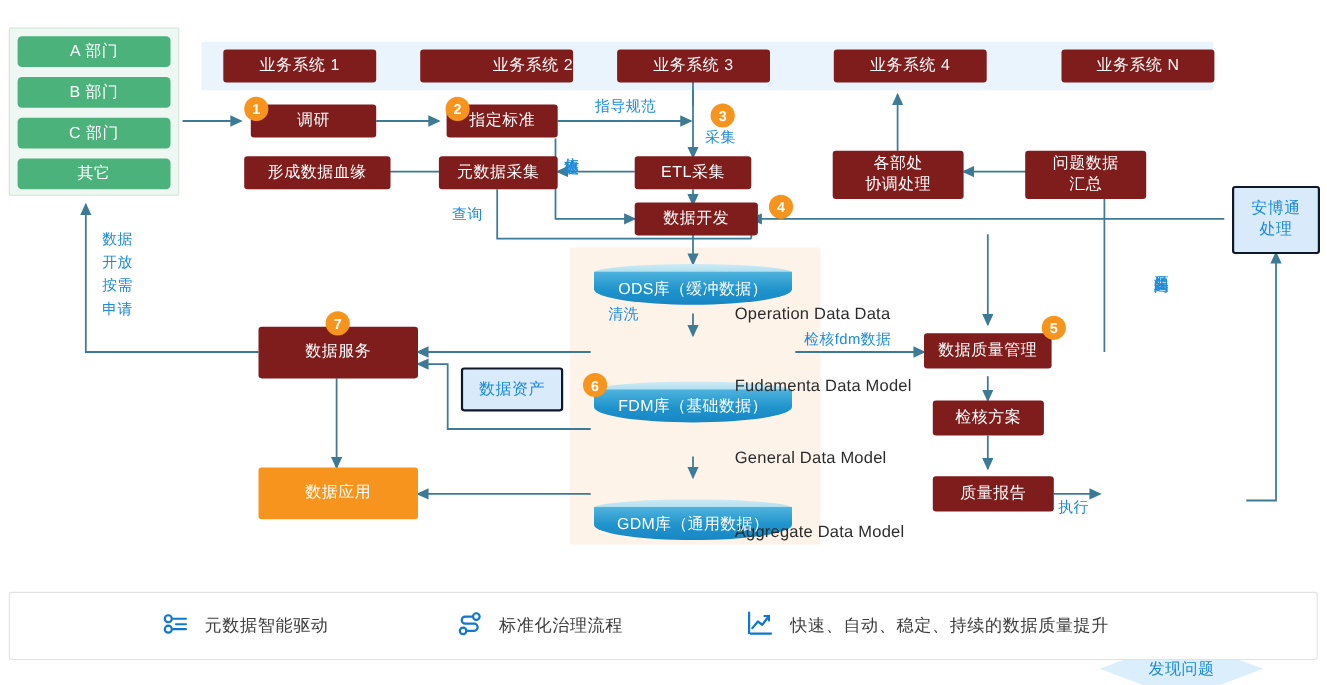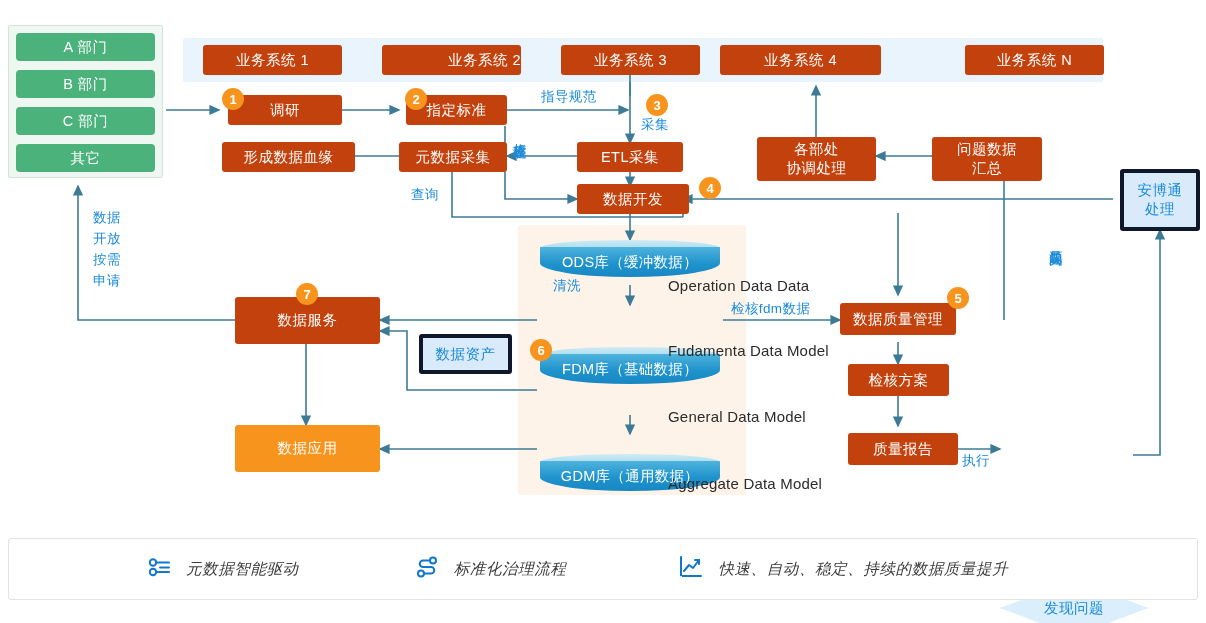--- a/index.html
+++ b/index.html
@@ -3,27 +3,27 @@
 <meta charset="utf-8">
 <style>
   html,body{margin:0;padding:0;background:#ffffff;}
   body{width:1206px;height:623px;font-family:"Liberation Sans","DejaVu Sans",sans-serif;overflow:hidden;}
   #stage{position:relative;width:1206px;height:623px;}
   .abs{position:absolute;box-sizing:border-box;}
 
   
   .node{
     display:flex;align-items:center;justify-content:center;text-align:center;
-    color:#ffffff;background:#c2410c;border-radius:3px;
+    color:#ffffff;background:#7f1d1d;border-radius:3px;
     font-size:14.5px;line-height:1.25;letter-spacing:.5px;
   }
   .node.two{line-height:1.3;}
   .node.orange{background:#f7941d;}
   .node.green{background:#4bb27c;border-radius:4px;}
-  .node.lightblue{background:#d9eafb;color:#1a8ada;border:4px solid #0f172a;}
+  .node.lightblue{background:#d9eafb;color:#1a8ada;border:2px solid #0f172a;}
   .node.bizsys{font-size:14.5px;}
 
   
   .panel-green{background:#eef7f1;border:1px solid #cfe6d8;border-radius:2px;}
   .panel-blueband{background:#eaf4fc;border-radius:2px;}
   .panel-cream{background:#fdf3e9;border-radius:2px;}
 
   
   .lbl{color:#1a8ada;font-size:13.5px;white-space:nowrap;letter-spacing:.4px;}
   .lbl.dark{color:#333333;}
@@ -175,21 +175,21 @@
 
   <div class="abs node bizsys" style="left:203px;top:45px;width:139px;height:30px;">
     <span>业务系统 1</span>
   </div>
   <div class="abs node bizsys" style="left:382px;top:45px;width:139px;height:30px;justify-content:flex-end;">
     <span>业务系统 2</span>
   </div>
   <div class="abs node bizsys" style="left:561px;top:45px;width:139px;height:30px;">
     <span>业务系统 3</span>
   </div>
-  <div class="abs node bizsys" style="left:720px;top:45px;width:161px;height:30px;">
+  <div class="abs node bizsys" style="left:758px;top:45px;width:139px;height:30px;">
     <span>业务系统 4</span>
   </div>
   <div class="abs node bizsys" style="left:919px;top:45px;width:139px;height:30px;margin-left:46px;">
     <span>业务系统 N</span>
   </div>
 
   <div class="abs node" style="left:228px;top:95px;width:114px;height:30px;">
     <span>调研</span>
   </div>
   <div class="abs badge" style="left:222px;top:88px;">
@@ -315,21 +315,21 @@
   </div>
 
   <div class="abs node lightblue" style="left:419px;top:334px;width:93px;height:40px;">
     <span>数据资产</span>
   </div>
 
   <div class="abs node orange" style="left:235px;top:425px;width:145px;height:47px;">
     <span>数据应用</span>
   </div>
 
-  <div class="abs legend" style="left:8px;top:538px;width:1190px;height:62px;font-style:italic;">
+  <div class="abs legend" style="left:8px;top:538px;width:1190px;height:62px;">
     <div class="legend-item" style="margin-left:137px;">
       <span>
         <svg width="26" height="26" viewBox="0 0 26 26">
           <circle cx="7" cy="8.5" r="3.2" fill="none" stroke="#1177cc" stroke-width="2"></circle>
           <line x1="11.5" y1="8.5" x2="23" y2="8.5" stroke="#1177cc" stroke-width="2" stroke-linecap="round"></line>
           <line x1="14" y1="13.5" x2="23" y2="13.5" stroke="#1177cc" stroke-width="2" stroke-linecap="round"></line>
           <circle cx="7" cy="18" r="3.2" fill="none" stroke="#1177cc" stroke-width="2"></circle>
           <line x1="11.5" y1="18" x2="23" y2="18" stroke="#1177cc" stroke-width="2" stroke-linecap="round"></line>
         </svg>
       </span>

